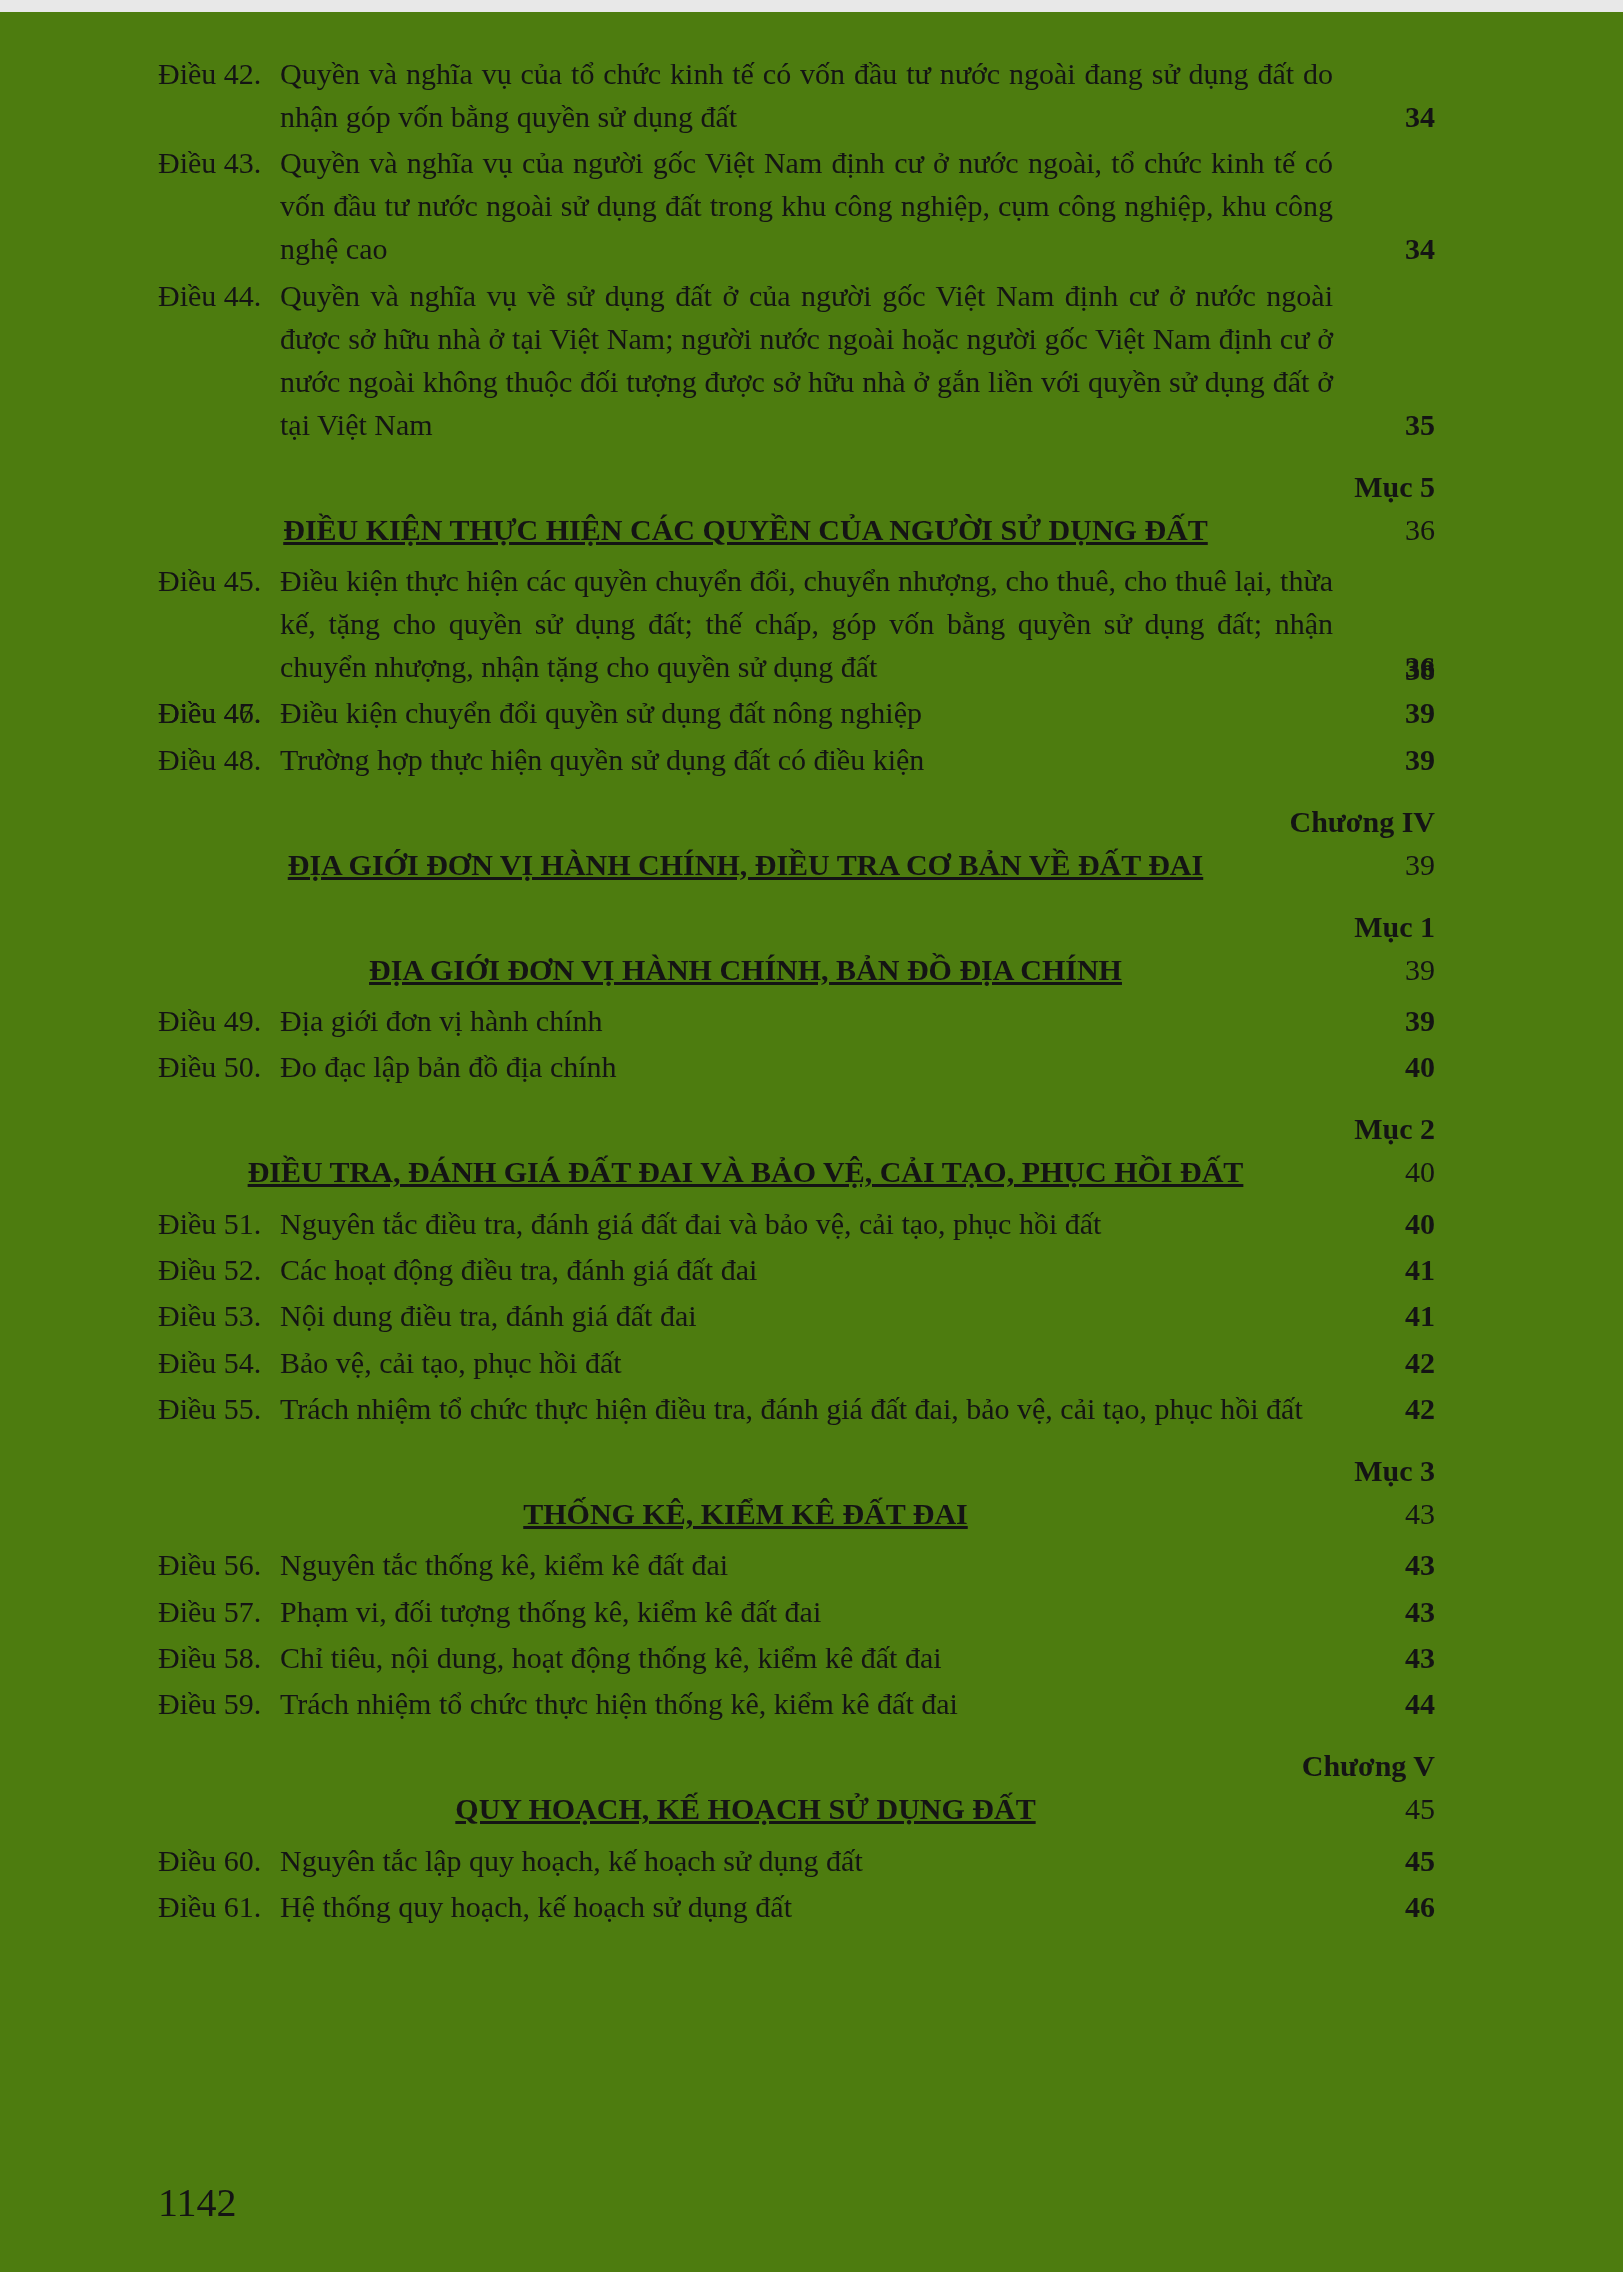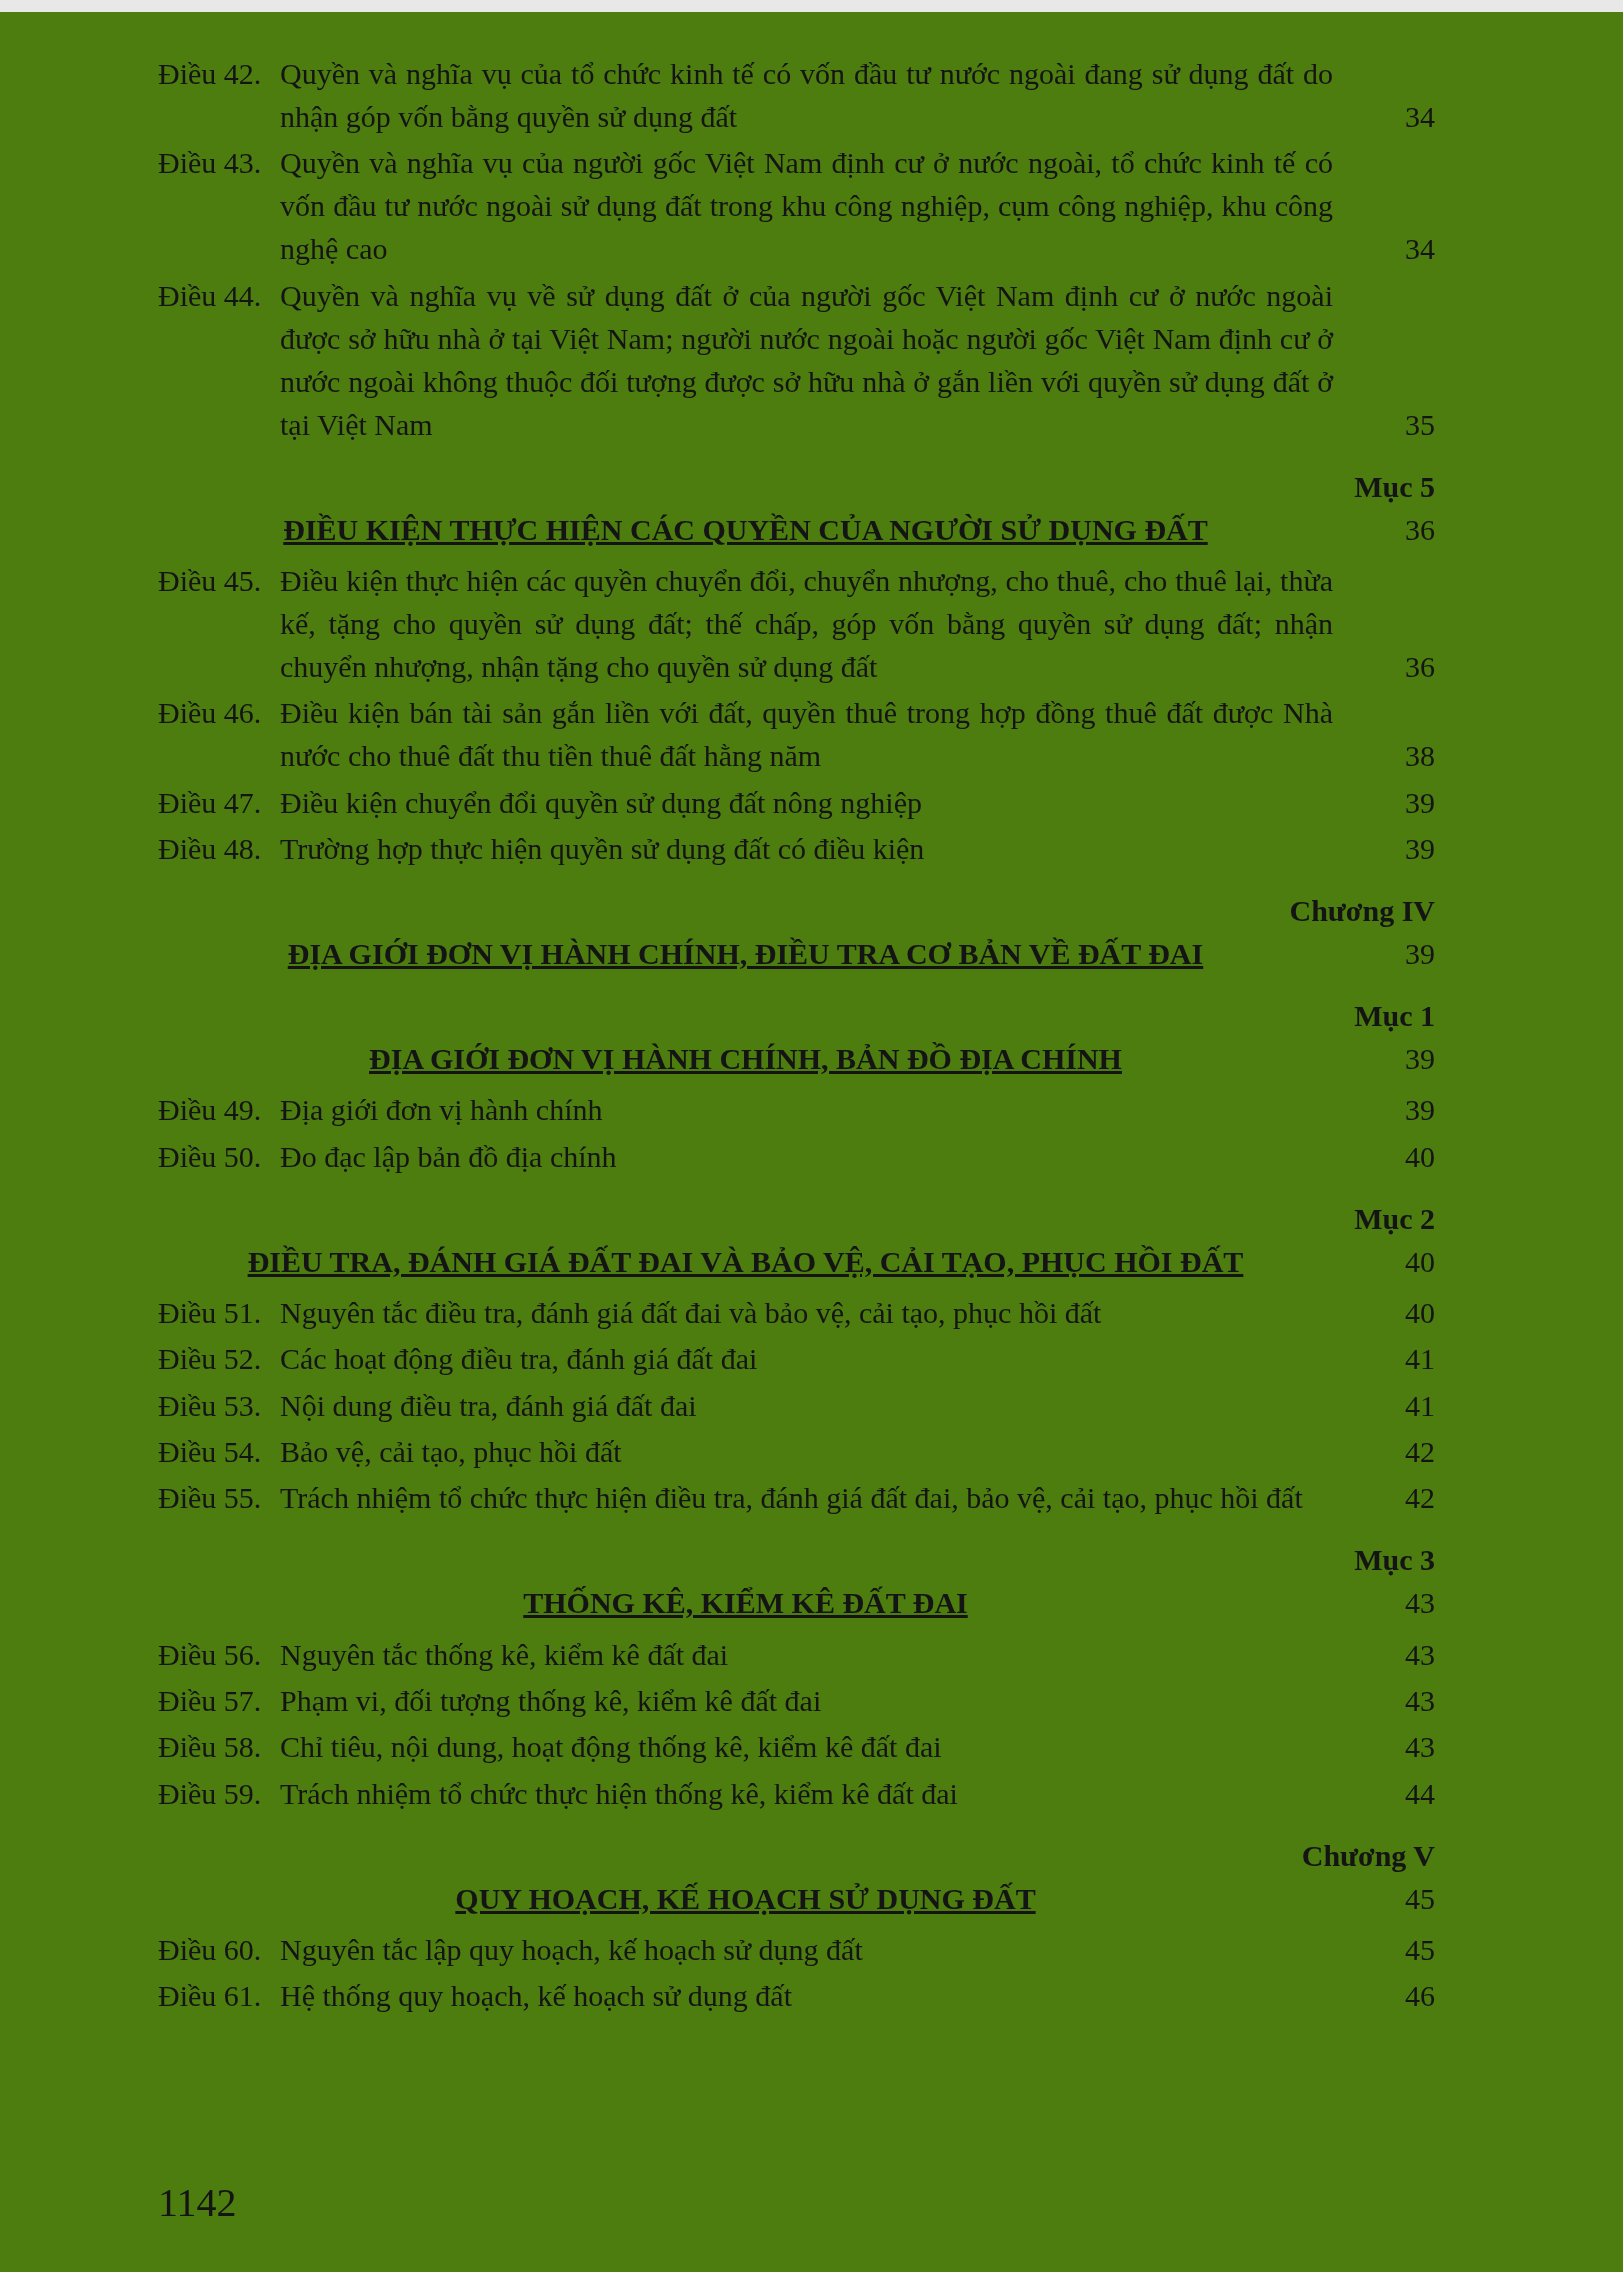--- a/index.html
+++ b/index.html
@@ -35,20 +35,21 @@
   }
   .entry .text {
     display: block;
     margin-right: 102px;
     text-align: justify;
   }
   .entry .pg {
     position: absolute;
     right: 0;
     bottom: 0;
+    font-weight: bold;
   }
   
   .heading {
     margin: 19px 0 8.2px 0;
     font-weight: bold;
   }
   .heading .kicker {
     text-align: right;
   }
   .heading .title-row {
@@ -101,21 +102,20 @@
           <span class="pg">36</span>
         </div>
       </div>
       <div class="entry">
         <span class="label">Điều 45.</span>
         <span class="text">Điều kiện thực hiện các quyền chuyển đổi, chuyển nhượng, cho thuê, cho thuê lại, thừa kế, tặng cho quyền sử dụng đất; thế chấp, góp vốn bằng quyền sử dụng đất; nhận chuyển nhượng, nhận tặng cho quyền sử dụng đất</span>
         <span class="pg">36</span>
       </div>
       <div class="entry">
         <span class="label">Điều 46.</span>
-        <span class="text">Điều kiện bán tài sản gắn liền với đất, quyền thuê trong hợp đồng thuê đất được Nhà nước cho thuê đất thu tiền thuê đất hằng năm</span>
         <span class="pg">38</span>
       </div>
       <div class="entry">
         <span class="label">Điều 47.</span>
         <span class="text">Điều kiện chuyển đổi quyền sử dụng đất nông nghiệp</span>
         <span class="pg">39</span>
       </div>
       <div class="entry">
         <span class="label">Điều 48.</span>
         <span class="text">Trường hợp thực hiện quyền sử dụng đất có điều kiện</span>

